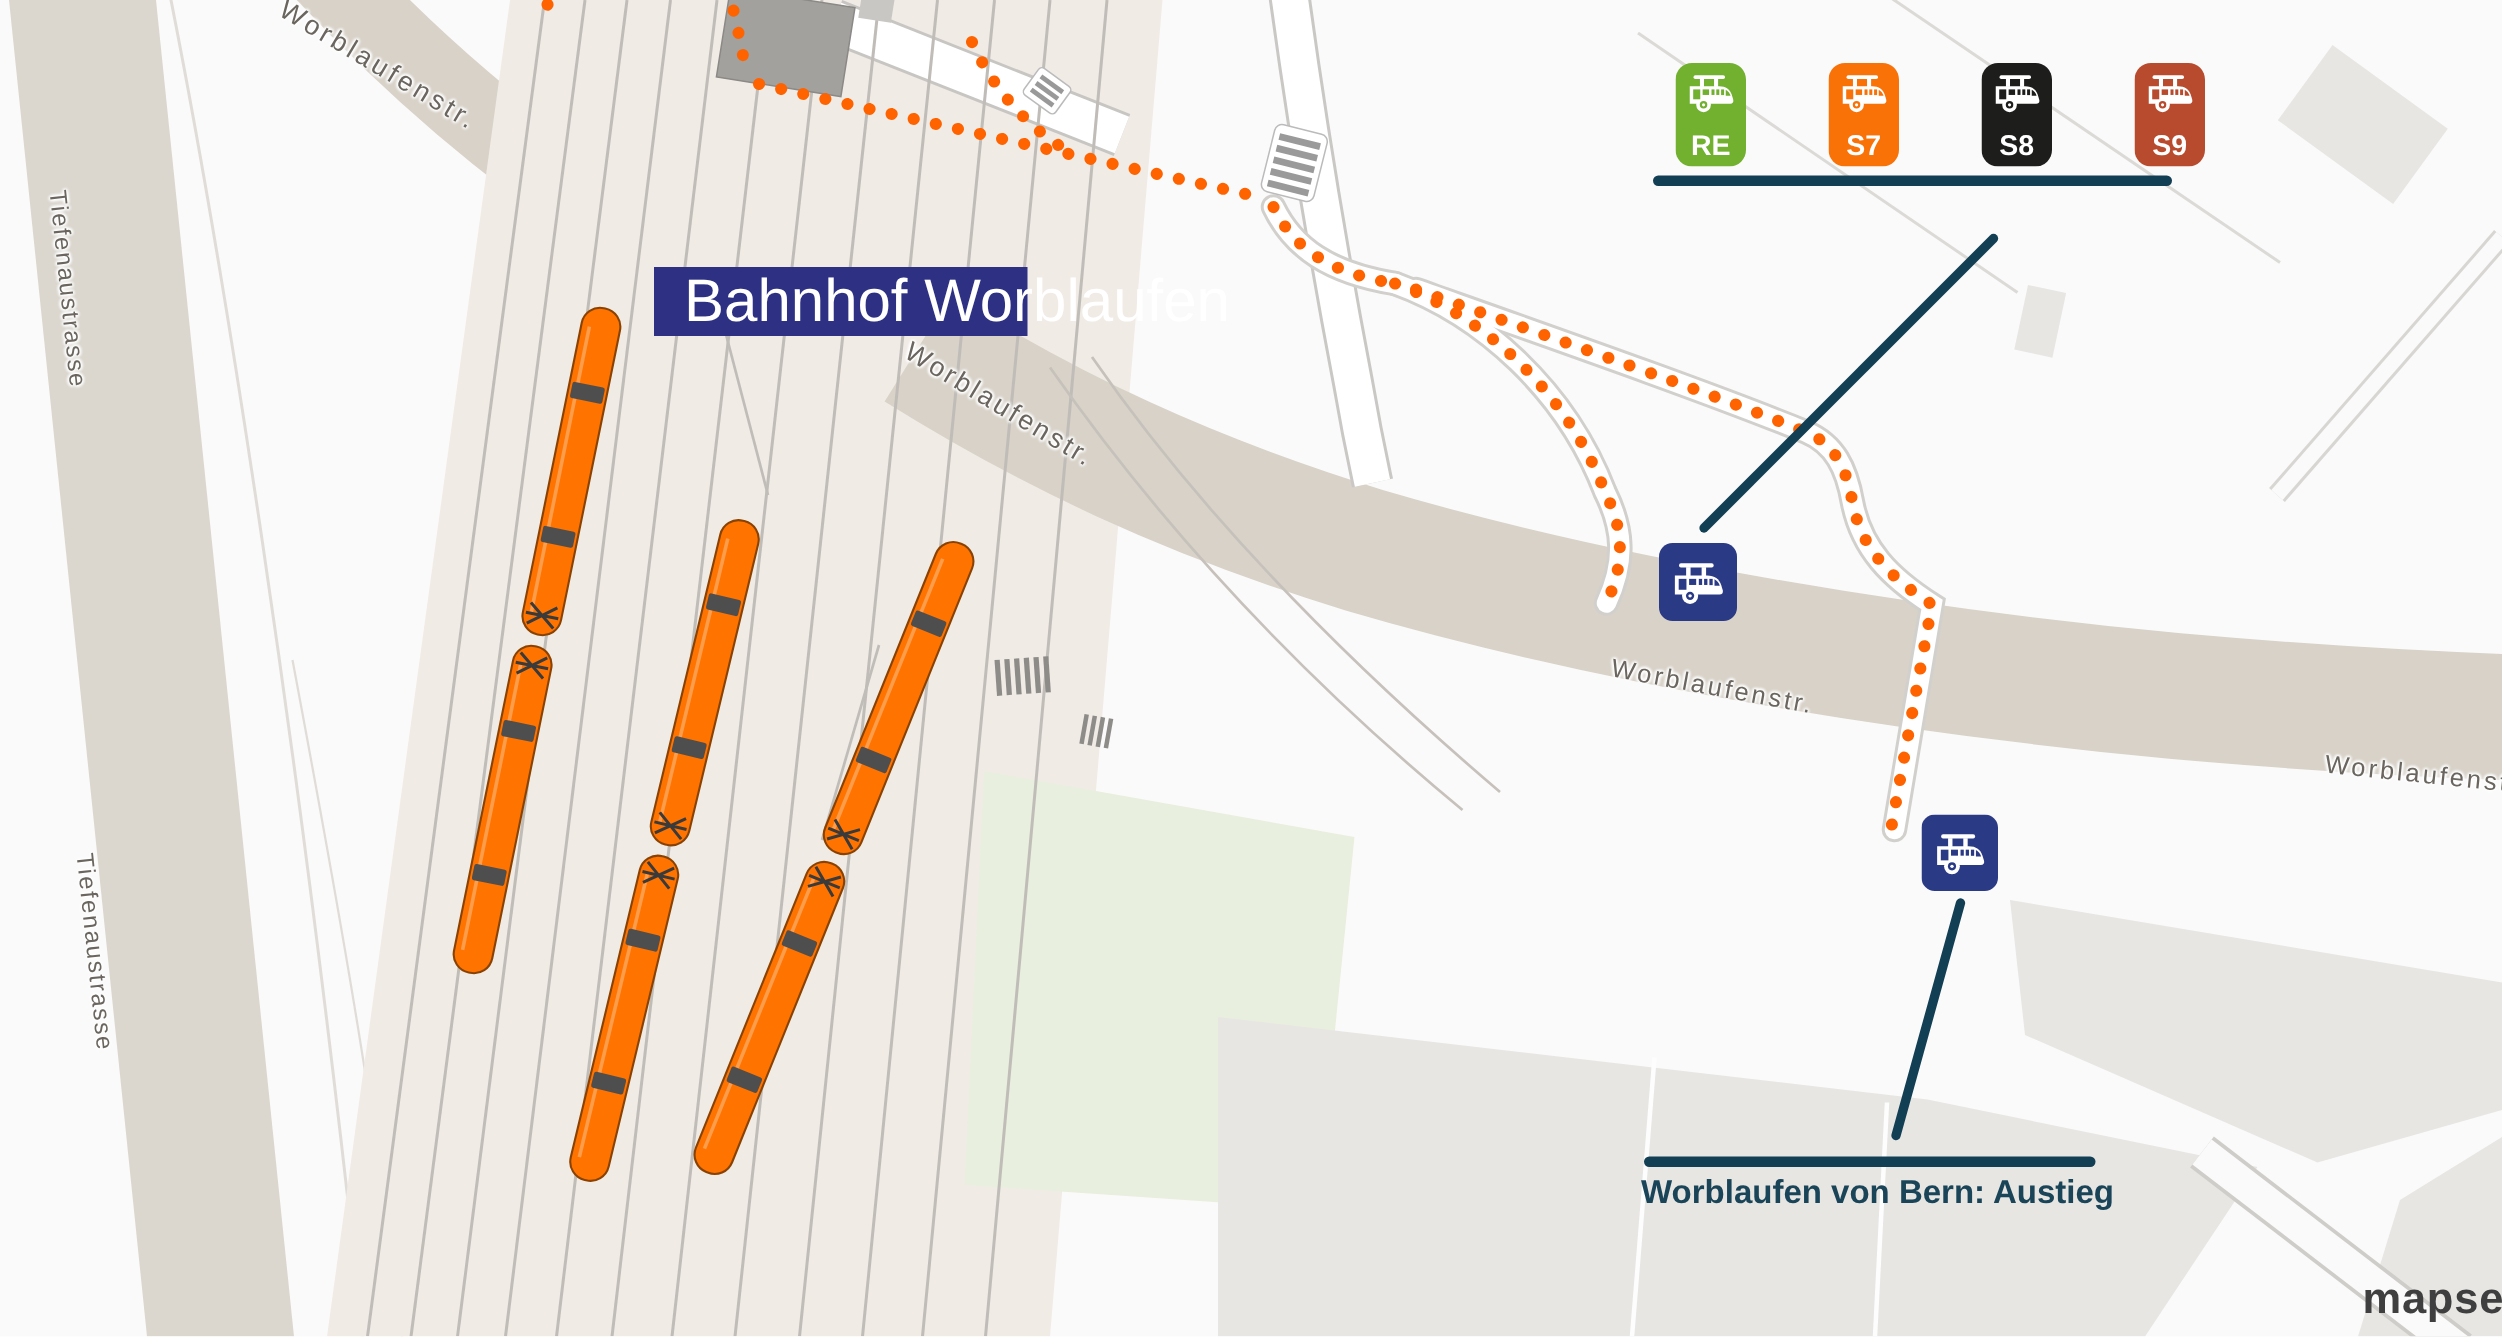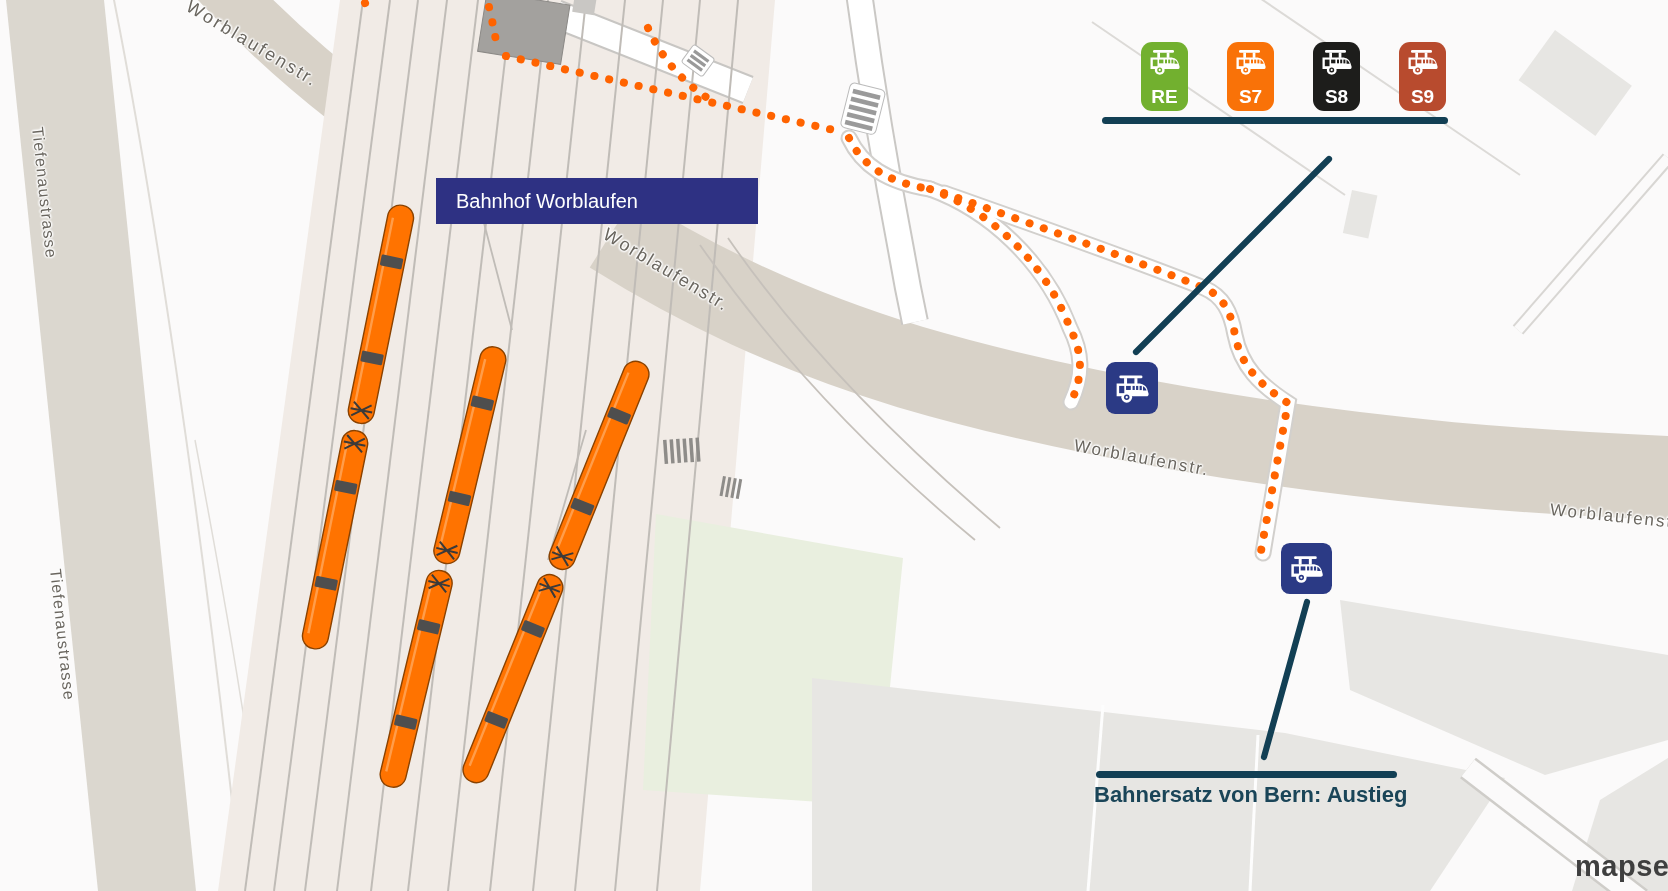--- a/index.html
+++ b/index.html
@@ -2,26 +2,26 @@
 <html><head>
 <meta charset="utf-8">
 <style>
   html,body{margin:0;padding:0;background:#ffffff;}
   #map{position:relative;width:1668px;height:891px;overflow:hidden;
        background:#fbfafa;font-family:"Liberation Sans",sans-serif;}
   #map svg.base{position:absolute;left:0;top:0;}
   .street{position:absolute;color:#6a665f;white-space:nowrap;transform-origin:0 0;
           font-size:17px;letter-spacing:2px;
           text-shadow:0 0 3px #fff,0 0 3px #fff,0 0 2px #fff,-1px 0 2px #fff,1px 0 2px #fff,0 1px 2px #fff,0 -1px 2px #fff;}
-  .station-label{position:absolute;left:436px;top:178px;width:322px;height:46px;
-          background:#2e3183;color:#ffffff;font-size:20px;line-height:46px;padding-left:20px;
+  .station-label{position:absolute;left:436px;top:178px;width:249px;height:46px;
+          background:#2e3183;color:#ffffff;font-size:40px;line-height:46px;padding-left:20px;
           box-sizing:border-box;white-space:nowrap;}
   .teal-bar{position:absolute;height:7px;border-radius:3.5px;background:#123f54;}
   .teal-label{position:absolute;color:#1a4558;font-size:22px;font-weight:bold;white-space:nowrap;}
-  .badges{position:absolute;left:1117px;top:42px;display:flex;gap:39px;margin-left:24px;}
+  .badges{position:absolute;left:1117px;top:42px;display:flex;gap:55px;}
   .badge{display:block;}
   .badge text{font-family:"Liberation Sans",sans-serif;font-size:19px;font-weight:bold;}
   .bus-stop{position:absolute;}
   .logo{position:absolute;left:1575px;top:850px;color:#3f3f3f;font-size:29px;font-weight:bold;
         letter-spacing:0.5px;}
 </style>
 </head>
 <body>
 
 <div id="map">
@@ -251,21 +251,21 @@
       <use href="#bus-dark" fill="#b84b2e"></use>
       <use href="#bus-hub" fill="#ffffff"></use>
     </g>
     <text x="23.5" y="61" text-anchor="middle" fill="#ffffff">S9</text>
   </svg>
 </div>
 
 <div class="teal-bar" style="left:1102px;top:117px;width:346px;"></div>
 
 <div class="teal-bar" style="left:1096px;top:771px;width:301px;"></div>
-<div class="teal-label" style="left:1094px;top:782px;">Bahnersatz von Bern: Austieg</div>
+<div class="teal-label" style="left:1094px;top:782px;">Worblaufen von Bern: Austieg</div>
 
 <svg class="bus-stop" style="left:1106px;top:362px;" width="52" height="52" viewBox="0 0 52 52">
   <rect width="52" height="52" rx="9" fill="#2b3a85"></rect>
   <g transform="translate(6.2,9.5) scale(1.1)">
     <use href="#bus-light" fill="#ffffff"></use>
     <use href="#bus-dark" fill="#2b3a85"></use>
     <use href="#bus-hub" fill="#ffffff"></use>
   </g>
 </svg>
 <svg class="bus-stop" style="left:1281px;top:543px;" width="51" height="51" viewBox="0 0 52 52">

